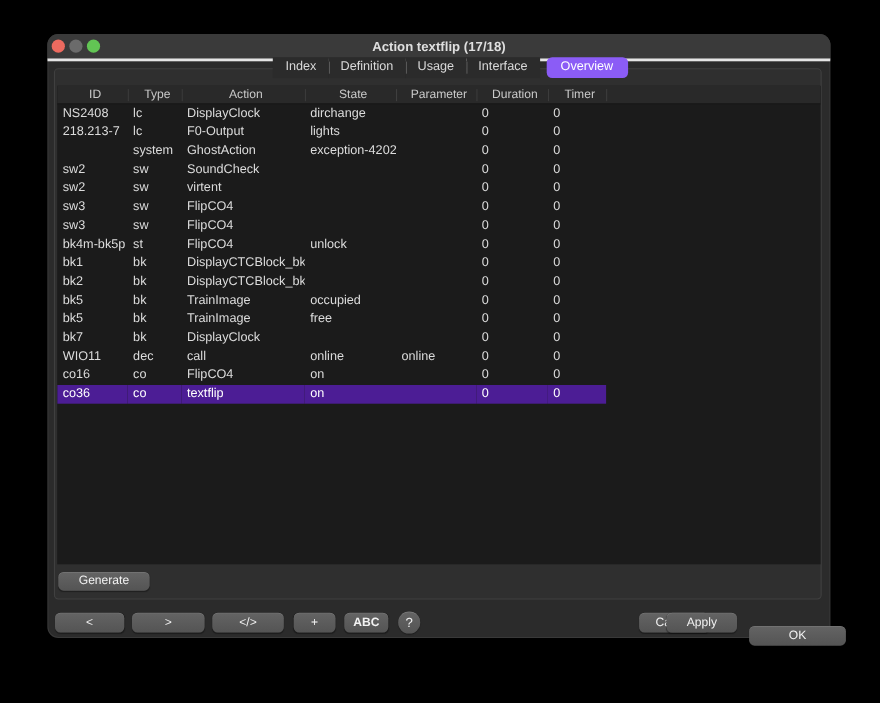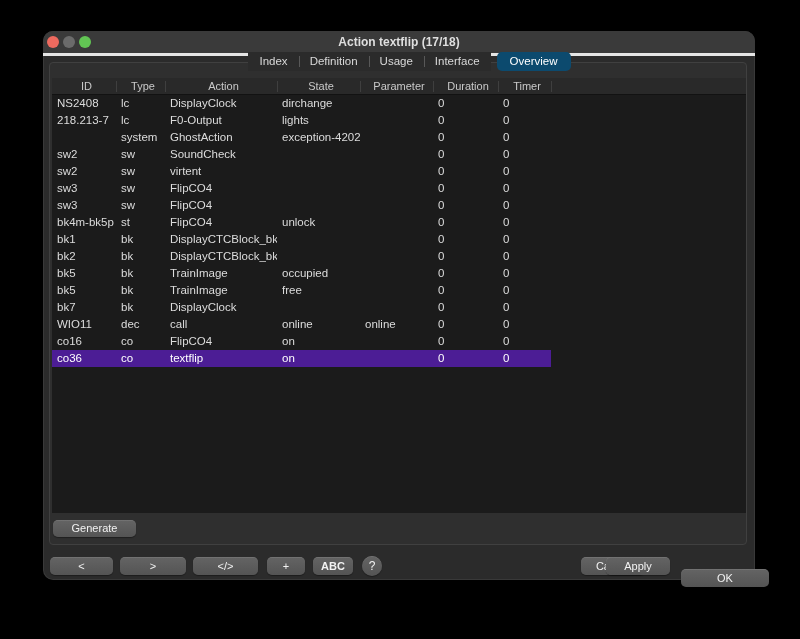--- a/index.html
+++ b/index.html
@@ -15,21 +15,21 @@
   .light{width:12px;height:12px;border-radius:50%;}
   .light.red{background:#ed6a5f;}
   .light.gray{background:#6b6b6b;}
   .light.green{background:#62c554;}
   
   .tabbar{position:absolute;left:0;right:0;top:21px;height:19px;display:flex;justify-content:center;
     z-index:3;margin-left:21px;}
   .tab{height:19px;line-height:19px;padding:0 11px;font-size:11.5px;color:#d9d9d9;
     background:#2b2b2b;position:relative;}
   .tab + .tab::before{content:"";position:absolute;left:0;top:4px;height:11px;width:1px;background:#585858;}
-  .tab.selected{background:#0c4a6e;border-radius:5px;color:#ffffff;margin-left:6px;padding:0 13px;}
+  .tab.selected{background:#8b5cf6;border-radius:5px;color:#ffffff;margin-left:6px;padding:0 13px;}
   .tab.selected::before{display:none;}
   
   .groupbox{position:absolute;left:6px;top:31px;width:696px;height:481px;background:#2f2f2f;
     border:1px solid #404040;border-radius:4px;z-index:1;}
   
   .table{position:absolute;left:9px;top:47px;width:694px;height:435px;background:#1b1b1b;z-index:2;
     overflow:hidden;}
   .trow{display:grid;grid-template-columns:64px 49px 112px 83px 73px 65px 53px 1fr;height:17px;}
   .thead{background:#292929;border-bottom:1px solid #121212;height:16px;}
   .thead .cell{color:#c9c9c9;font-size:11px;line-height:16px;position:relative;text-align:center;}

